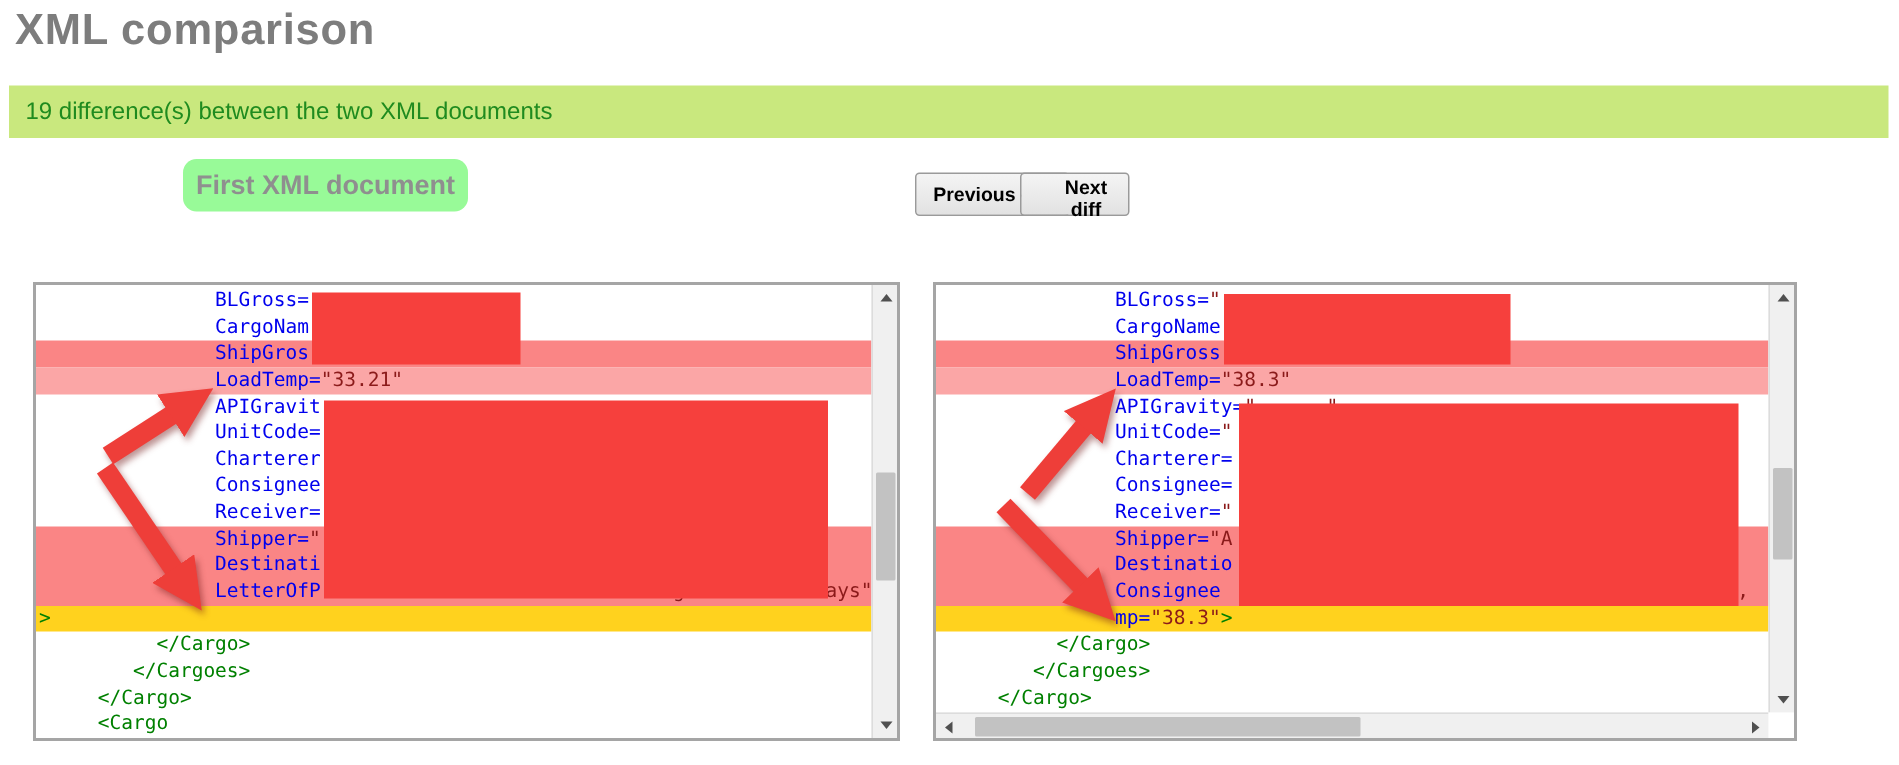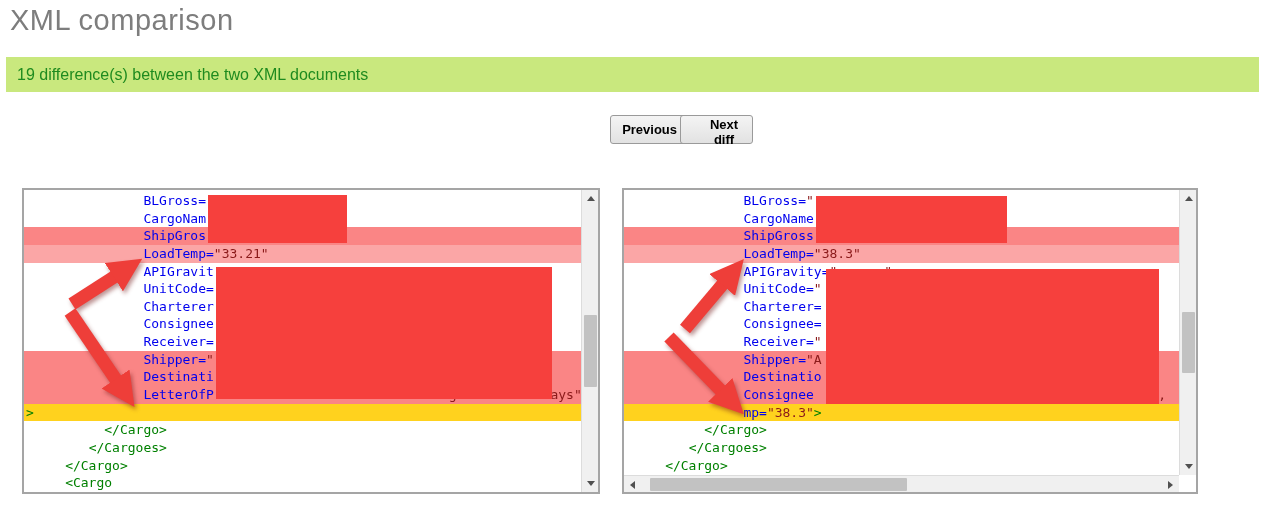--- a/index.html
+++ b/index.html
@@ -1,19 +1,19 @@
 <!DOCTYPE html>
 <html style="--title-fg: #7d7d7d; --banner-bg: #c9e87e; --banner-fg: #1f8b1f; --pill-bg: #98fa98; --pill-fg: #8f8f8f; --attr: #0000ee; --val: #8b1a1a; --tag: #008000; --pink: #fa8585; --lightpink: #fba6a6; --yellow: #ffd21e; --redaction: #f6403d; --arrow: #ee3e39;"><head>
 <meta charset="utf-8">
 <style>
   html,body{margin:0;padding:0;background:#fff;}
   #stage{position:relative;width:1266px;height:510px;overflow:hidden;
          font-family:"Liberation Sans",sans-serif;background:#fff;}
 
-  .page-title{position:absolute;left:10px;top:4px;font-size:29px;font-weight:normal;
+  .page-title{position:absolute;left:10px;top:4px;font-size:29px;font-weight:bold;
               color:var(--title-fg);letter-spacing:.5px;}
 
   .banner{position:absolute;left:6px;top:57px;width:1253px;height:35px;
           background:var(--banner-bg);color:var(--banner-fg);
           font-size:16px;line-height:35px;padding-left:11px;box-sizing:border-box;}
 
   .pill{position:absolute;height:35px;border-radius:9px;background:var(--pill-bg);
         color:var(--pill-fg);font-weight:bold;font-size:18px;line-height:35px;
         text-align:center;}
   .pill.first{left:122px;top:106px;width:190px;}
@@ -69,20 +69,21 @@
 </style>
 </head>
 <body>
 
 <div id="stage">
 
   <div class="page-title">XML comparison</div>
 
   <div class="banner">19 difference(s) between the two XML documents</div>
 
+  <div class="pill first">First XML document</div>
 
   <button class="diff-btn prev">Previous diff</button>
   <button class="diff-btn next">Next diff</button>
 
   <div class="xml-panel left">
     <div class="code">
         <div class="line"><span class="tok-plain">               </span><span class="tok-attr">BLGross=</span></div>
         <div class="line"><span class="tok-plain">               </span><span class="tok-attr">CargoNam</span></div>
         <div class="line hl-pink"><span class="tok-plain">               </span><span class="tok-attr">ShipGros</span></div>
         <div class="line hl-lightpink"><span class="tok-plain">               </span><span class="tok-attr">LoadTemp=</span><span class="tok-val">"33.21"</span></div>

